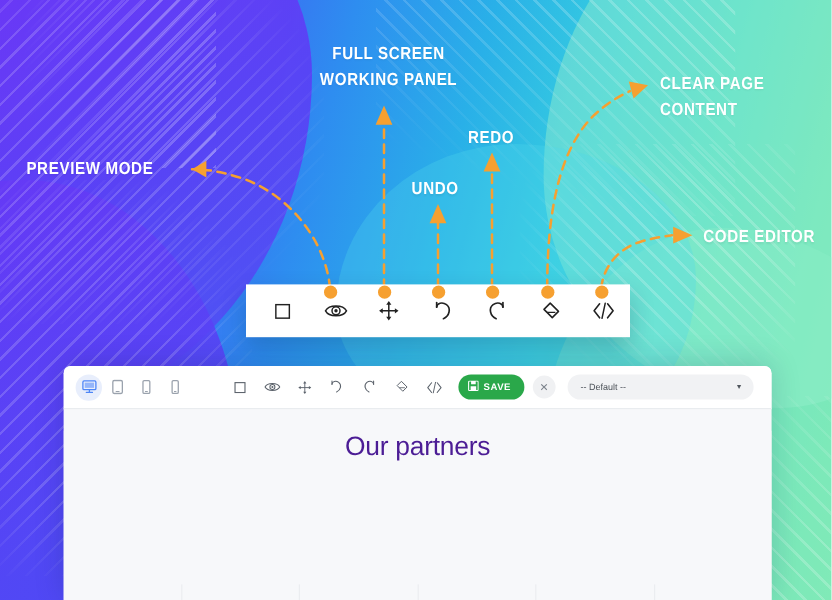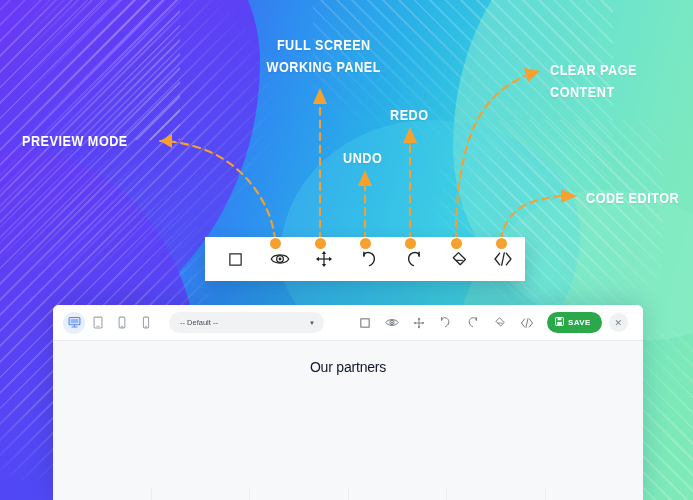--- a/index.html
+++ b/index.html
@@ -187,21 +187,21 @@
     margin-left:7px; width:19px; height:19px; border-radius:50%;
     background:#f0f1f3; color:#7b828b;
     display:flex; align-items:center; justify-content:center;
     font-size:9px; cursor:pointer;
   }
 
   
   #page-body { background:#f7f8fa; height:159px; position:relative; }
   #page-title {
     text-align:center; margin-top:18px;
-    font-size:14px; color:#0f172a; font-weight:normal;
+    font-size:22px; color:#4c1d95; font-weight:normal;
     letter-spacing:-.2px;
   }
   #page-sub {
     text-align:center; margin-top:7px;
     font-size:8.6px; color:#3d4754;
   }
   #logos {
     position:absolute; left:0; right:0; top:128px;
     display:flex; height:67px;
   }
@@ -366,25 +366,20 @@
         <line x1="5.4" y1="14.3" x2="8.6" y2="14.3" stroke="currentColor" stroke-width="1.2"></line>
       </svg>
     </div>
     <div class="dev-btn">
       <svg width="10" height="13" viewBox="0 0 14 18">
         <rect x="3.4" y="1.5" width="7.2" height="15" rx="1.5" fill="none" stroke="currentColor" stroke-width="1.5"></rect>
         <line x1="5.6" y1="14.3" x2="8.4" y2="14.3" stroke="currentColor" stroke-width="1.2"></line>
       </svg>
     </div>
 
-    <div id="preset-select">
-      <span>-- Default --</span>
-      <span class="caret">▼</span>
-    </div>
-
     <div id="bar-tools">
       <div class="bar-tool">
         <svg width="10" height="10" viewBox="0 0 14 14">
             <rect x="1.2" y="1.2" width="11.6" height="11.6" fill="none" stroke="currentColor" stroke-width="1.3"></rect>
           </svg>
       </div>
       <div class="bar-tool">
         <svg width="14" height="11" viewBox="0 0 24 18">
           <path d="M1.5 9 C5 2.5, 19 2.5, 22.5 9 C19 15.5, 5 15.5, 1.5 9 Z" fill="none" stroke="currentColor" stroke-width="1.5"></path>
           <circle cx="12" cy="9" r="3.6" fill="none" stroke="currentColor" stroke-width="1.5"></circle>
@@ -437,20 +432,25 @@
             <rect x="3.4" y="7.6" width="7.2" height="5.6" fill="#fff"></rect>
           </svg>
         </span>
         <span>SAVE</span>
       </div>
 
       <div id="close-btn">
         <span>✕</span>
       </div>
     </div>
+
+    <div id="preset-select">
+      <span>-- Default --</span>
+      <span class="caret">▼</span>
+    </div>
   </div>
 
   <div id="page-body">
     <h1 id="page-title">Our partners</h1>
 
     <div id="logos">
       <div class="logo-cell">
         
       </div>
       <div class="logo-cell">

